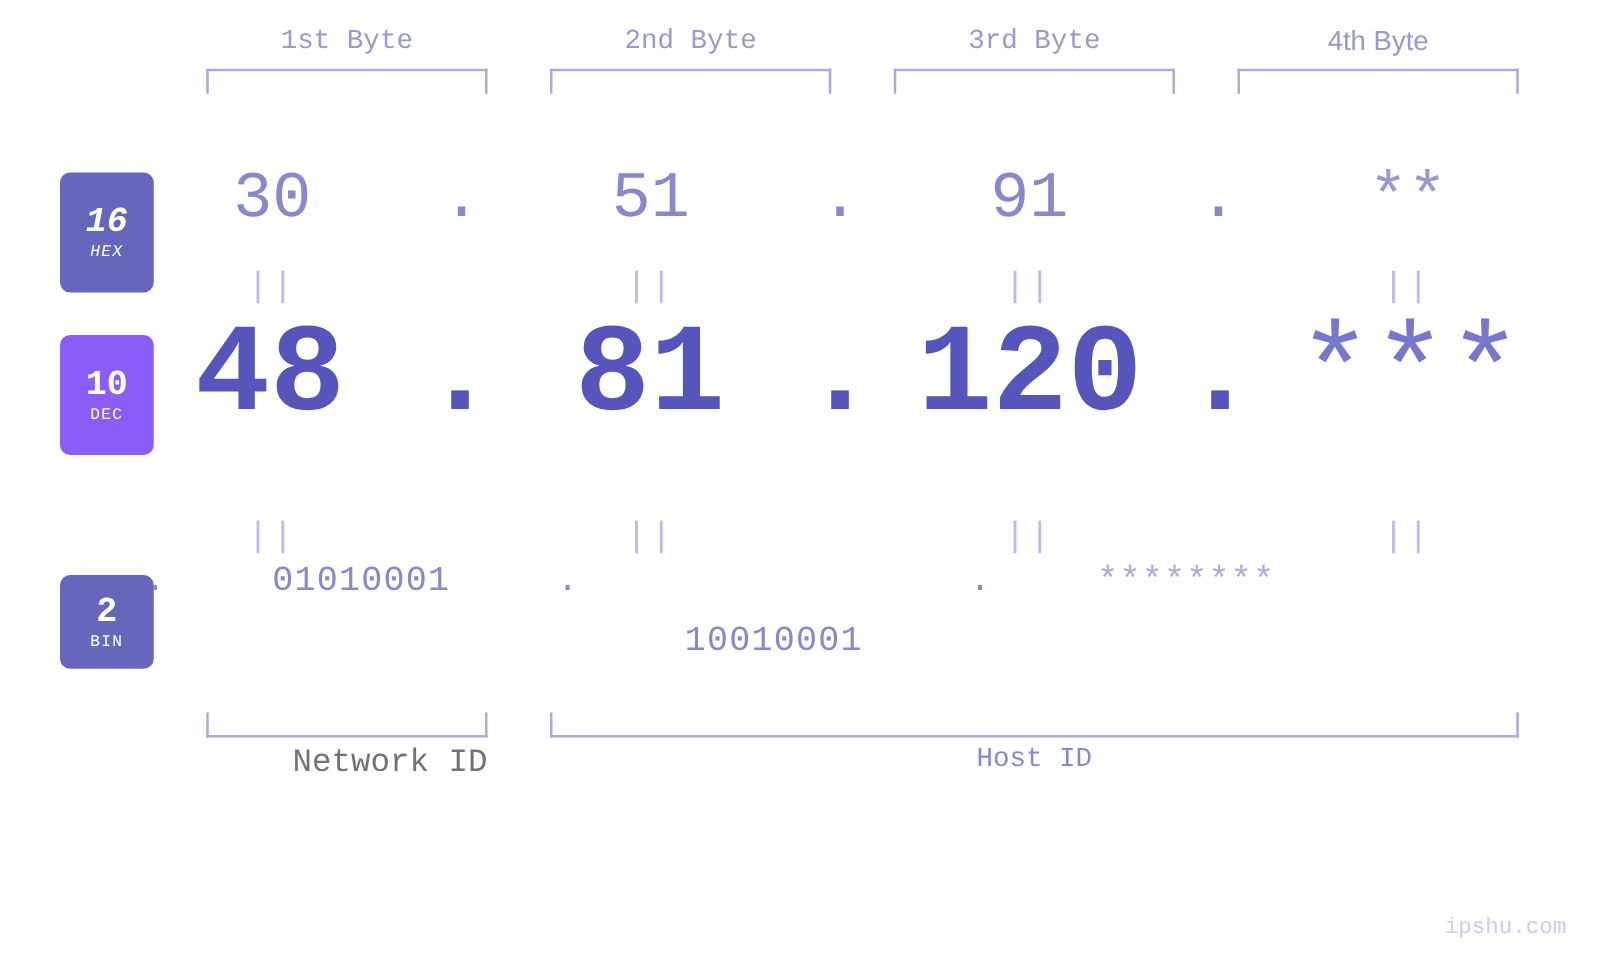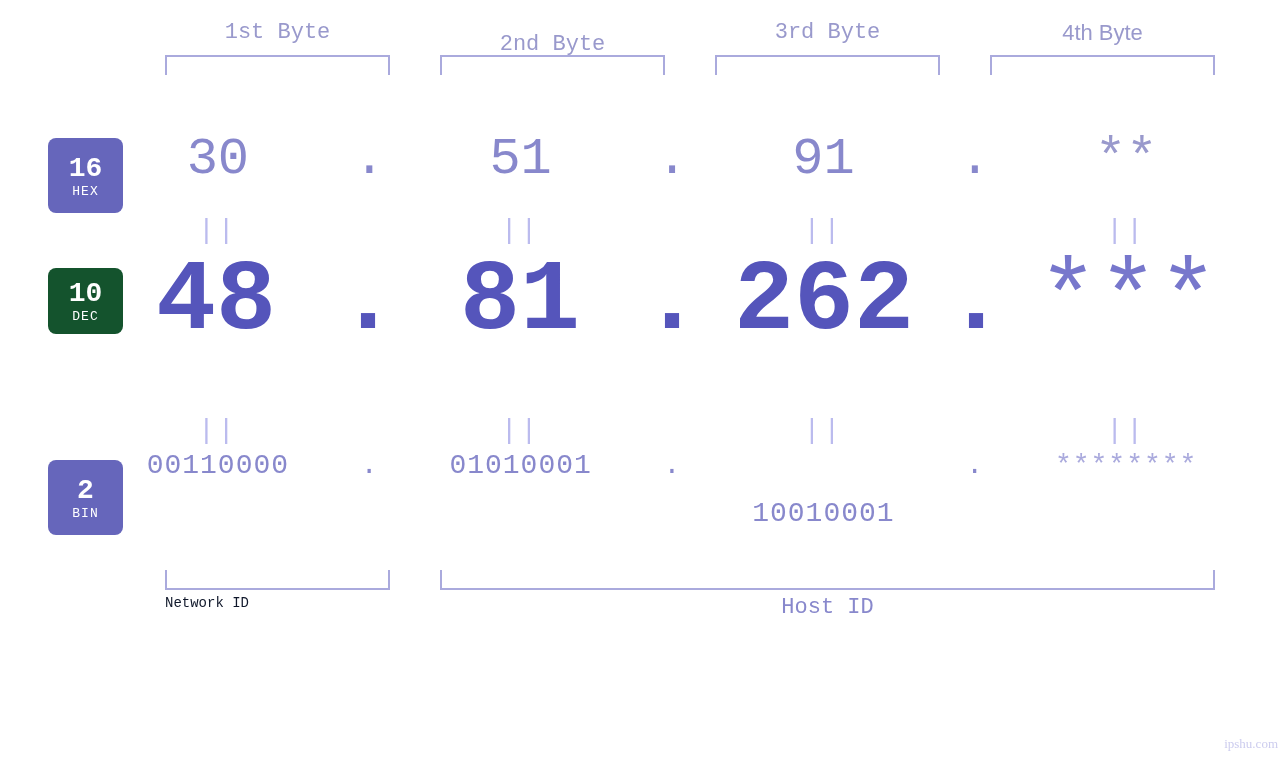--- a/index.html
+++ b/index.html
@@ -44,21 +44,21 @@
 
   </style>
 </head>
 <body>
 
 <div class="layout">
 
   <div style="position:absolute; top:20px; left:165px; width:calc(1285px - 200px); display:flex; padding-right:35px;">
     <div class="col1" style="color:#9999cc; font-size:22px; font-family:'Courier New',monospace;">1st Byte</div>
     <div class="col2"></div>
-    <div class="col3" style="color:#9999cc; font-size:22px; font-family:'Courier New',monospace;margin-top:12px;">2nd Byte</div>
+    <div class="col3" style="color:#9999cc; font-size:22px; font-family:'Courier New',monospace;">2nd Byte</div>
     <div class="col4"></div>
     <div class="col5" style="color:#9999cc; font-size:22px; font-family:'Courier New',monospace;">3rd Byte</div>
     <div class="col6"></div>
     <div class="col7" style="color:#9999cc; font-size:22px; font-family:Liberation Sans, sans-serif;">4th Byte</div>
   </div>
 
   <div style="position:absolute; top:55px; left:165px; width:calc(1285px - 200px); display:flex; padding-right:35px;">
     <div class="col1">
       <div style="border-top:2px solid #aaaadd; border-left:2px solid #aaaadd; border-right:2px solid #aaaadd; height:20px;"></div>
     </div>
@@ -69,22 +69,22 @@
     <div class="col4"></div>
     <div class="col5">
       <div style="border-top:2px solid #aaaadd; border-left:2px solid #aaaadd; border-right:2px solid #aaaadd; height:20px;"></div>
     </div>
     <div class="col6"></div>
     <div class="col7">
       <div style="border-top:2px solid #aaaadd; border-left:2px solid #aaaadd; border-right:2px solid #aaaadd; height:20px;"></div>
     </div>
   </div>
 
-  <div style="position:absolute; top:138px; left:48px; width:75px; height:75px; background:#6666bb; border-radius:8px;
-              display:flex; flex-direction:column; align-items:center; justify-content:center; color:white;">
+  <div style="position:absolute; top:138px; left:48px; width:75px; height:96px; background:#6666bb; border-radius:8px;
+              display:flex; flex-direction:column; align-items:center; justify-content:center; color:white;font-style:italic;">
     <span style="font-size:28px; font-weight:bold; font-family:'Courier New',monospace;">16</span>
     <span style="font-size:13px; letter-spacing:1px; font-family:'Courier New',monospace;">HEX</span>
   </div>
 
   <div class="row-hex row-flex">
     <div class="col1" style="color:#8888cc; font-size:52px; font-family:'Courier New',monospace;">30</div>
     <div class="col2" style="color:#8888cc; font-size:52px; font-family:'Courier New',monospace;">.</div>
     <div class="col3" style="color:#8888cc; font-size:52px; font-family:'Courier New',monospace;">51</div>
     <div class="col4" style="color:#8888cc; font-size:52px; font-family:'Courier New',monospace;">.</div>
     <div class="col5" style="color:#8888cc; font-size:52px; font-family:'Courier New',monospace;">91</div>
@@ -95,32 +95,32 @@
   <div class="row-eq1 row-flex">
     <div class="col1" style="color:#bbbbee; font-size:28px; font-family:'Courier New',monospace; letter-spacing:3px;">||</div>
     <div class="col2"></div>
     <div class="col3" style="color:#bbbbee; font-size:28px; font-family:'Courier New',monospace; letter-spacing:3px;">||</div>
     <div class="col4"></div>
     <div class="col5" style="color:#bbbbee; font-size:28px; font-family:'Courier New',monospace; letter-spacing:3px;">||</div>
     <div class="col6"></div>
     <div class="col7" style="color:#bbbbee; font-size:28px; font-family:'Courier New',monospace; letter-spacing:3px;">||</div>
   </div>
 
-  <div style="position:absolute; top:268px; left:48px; width:75px; height:66px; background:#14532d; border-radius:8px;
+  <div style="position:absolute; top:268px; left:48px; width:75px; height:96px; background:#8b5cf6; border-radius:8px;
               display:flex; flex-direction:column; align-items:center; justify-content:center; color:white;">
     <span style="font-size:28px; font-weight:bold; font-family:'Courier New',monospace;">10</span>
     <span style="font-size:13px; letter-spacing:1px; font-family:'Courier New',monospace;">DEC</span>
   </div>
 
   <div class="row-dec row-flex">
     <div class="col1" style="color:#5555bb; font-size:100px; font-family:'Courier New',monospace; font-weight:bold;">48</div>
     <div class="col2" style="color:#5555bb; font-size:100px; font-family:'Courier New',monospace; font-weight:bold;">.</div>
     <div class="col3" style="color:#5555bb; font-size:100px; font-family:'Courier New',monospace; font-weight:bold;">81</div>
     <div class="col4" style="color:#5555bb; font-size:100px; font-family:'Courier New',monospace; font-weight:bold;">.</div>
-    <div class="col5" style="color:#5555bb; font-size:100px; font-family:'Courier New',monospace; font-weight:bold;">262</div>
+    <div class="col5" style="color:#5555bb; font-size:100px; font-family:'Courier New',monospace; font-weight:bold;">120</div>
     <div class="col6" style="color:#5555bb; font-size:100px; font-family:'Courier New',monospace; font-weight:bold;">.</div>
     <div class="col7" style="color:#7777cc; font-size:100px; font-family:'Courier New',monospace;">***</div>
   </div>
 
   <div class="row-eq2 row-flex">
     <div class="col1" style="color:#bbbbee; font-size:28px; font-family:'Courier New',monospace; letter-spacing:3px;">||</div>
     <div class="col2"></div>
     <div class="col3" style="color:#bbbbee; font-size:28px; font-family:'Courier New',monospace; letter-spacing:3px;">||</div>
     <div class="col4"></div>
     <div class="col5" style="color:#bbbbee; font-size:28px; font-family:'Courier New',monospace; letter-spacing:3px;">||</div>
@@ -128,40 +128,39 @@
     <div class="col7" style="color:#bbbbee; font-size:28px; font-family:'Courier New',monospace; letter-spacing:3px;">||</div>
   </div>
 
   <div style="position:absolute; top:460px; left:48px; width:75px; height:75px; background:#6666bb; border-radius:8px;
               display:flex; flex-direction:column; align-items:center; justify-content:center; color:white;">
     <span style="font-size:28px; font-weight:bold; font-family:'Courier New',monospace;">2</span>
     <span style="font-size:13px; letter-spacing:1px; font-family:'Courier New',monospace;">BIN</span>
   </div>
 
   <div class="row-bin row-flex">
-    <div class="col1" style="color:#8888cc; font-size:28px; font-family:'Courier New',monospace; letter-spacing:1px;">00110000</div>
     <div class="col2" style="color:#8888cc; font-size:28px; font-family:'Courier New',monospace;">.</div>
     <div class="col3" style="color:#8888cc; font-size:28px; font-family:'Courier New',monospace; letter-spacing:1px;">01010001</div>
     <div class="col4" style="color:#8888cc; font-size:28px; font-family:'Courier New',monospace;">.</div>
     <div class="col5" style="color:#8888cc; font-size:28px; font-family:'Courier New',monospace; letter-spacing:1px;margin-top:48px;">10010001</div>
     <div class="col6" style="color:#8888cc; font-size:28px; font-family:'Courier New',monospace;">.</div>
     <div class="col7" style="color:#aaaadd; font-size:28px; font-family:'Courier New',monospace; letter-spacing:1px;">********</div>
   </div>
 
   <div style="position:absolute; top:570px; left:165px; width:calc(1285px - 200px); display:flex; padding-right:35px;">
 
     <div style="width:270px;">
       <div style="border-bottom:2px solid #aaaadd; border-left:2px solid #aaaadd; border-right:2px solid #aaaadd; height:20px;"></div>
-      <div style="text-align:left; color:#0f172a; font-size:14px; font-family:'Courier New',monospace; margin-top:5px;">Network ID</div>
+      <div style="text-align:right; color:#737373; font-size:26px; font-family:'Courier New',monospace; margin-top:5px;">Network ID</div>
     </div>
 
     <div style="width:60px;"></div>
 
     <div style="width:930px;">
       <div style="border-bottom:2px solid #aaaadd; border-left:2px solid #aaaadd; border-right:2px solid #aaaadd; height:20px;"></div>
       <div style="text-align:center; color:#8888cc; font-size:22px; font-family:'Courier New',monospace; margin-top:5px;">Host ID</div>
     </div>
   </div>
 
 
-  <div style="position:absolute; bottom:15px; right:7px; color:#ccccee; font-size:13px; font-family:Liberation Serif, serif;">ipshu.com</div>
+  <div style="position:absolute; bottom:15px; right:32px; color:#ccccee; font-size:18px; font-family:Liberation Mono, monospace;">ipshu.com</div>
 
 </div>
 
 </body></html>

